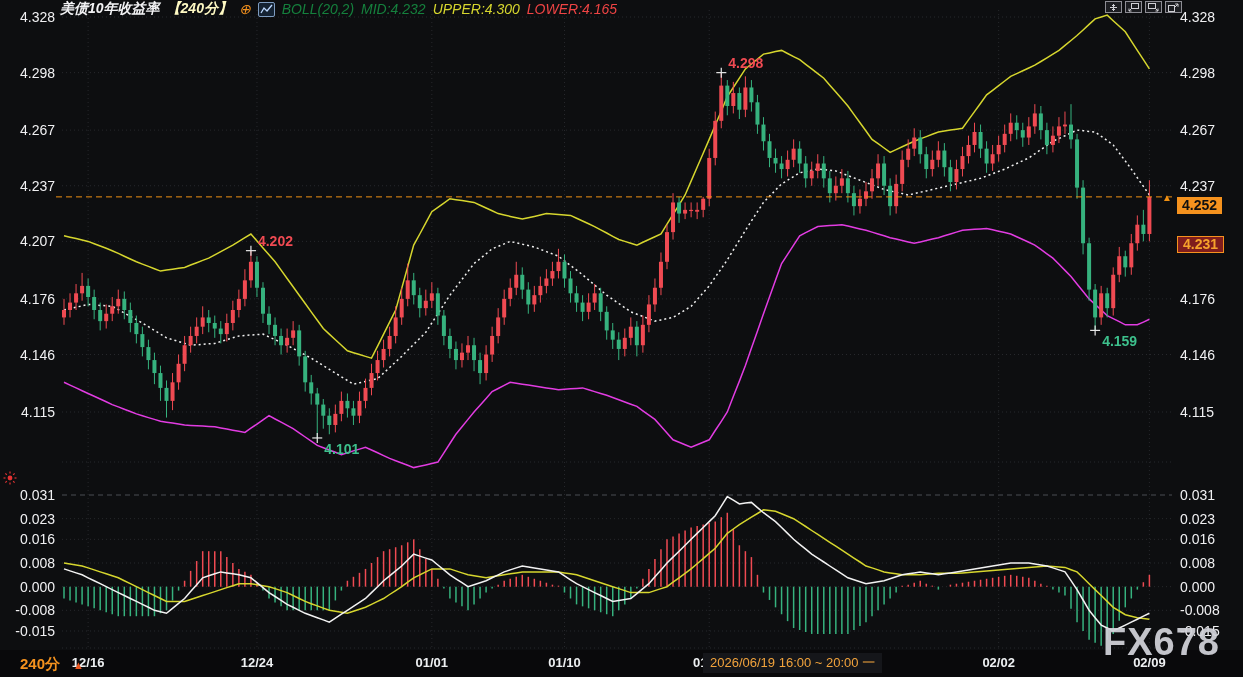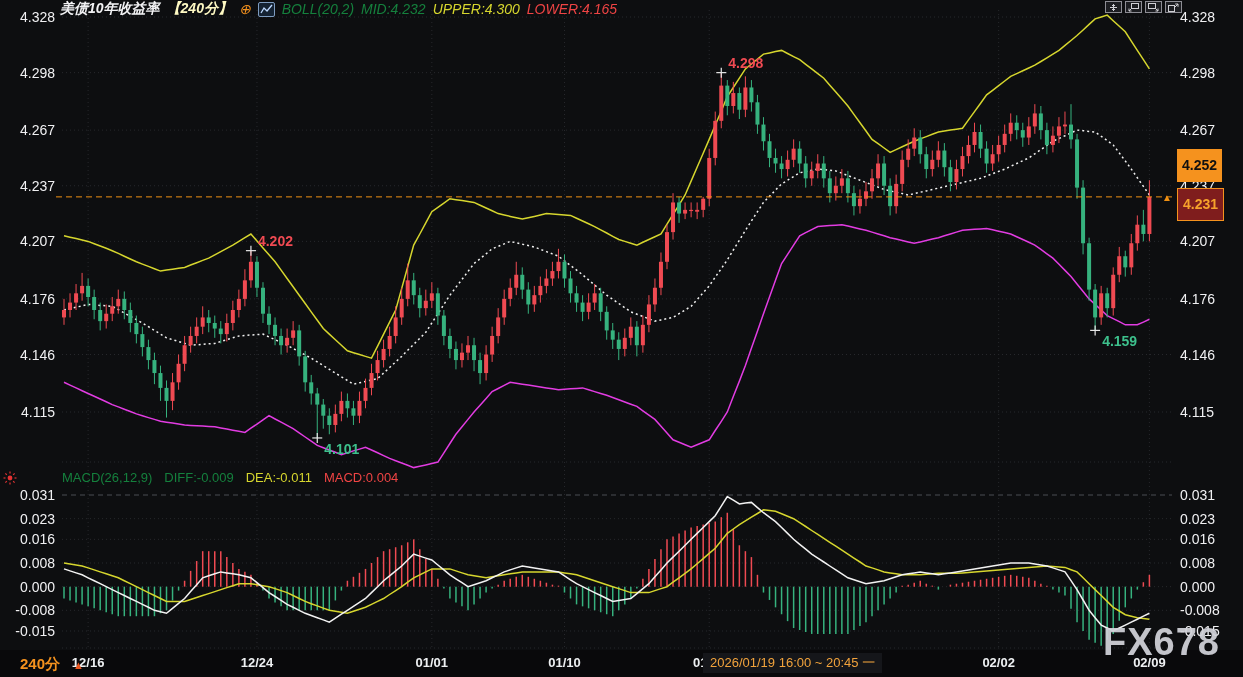--- a/index.html
+++ b/index.html
@@ -16,21 +16,21 @@
   .t-magenta{color:#ef4444;}
   .t-white{color:#15803d;text-align:center;}
   #plus-ic{color:#f5921e;font-size:14px;line-height:14px;}
   #mini-chart{width:15px;height:13px;border:1px solid #7e9cc0;background:#142232;border-radius:2px;
               display:flex;align-items:center;justify-content:center;}
   #toolbar{left:1105px;top:1px;display:flex;gap:3px;}
   .tb-btn{width:17px;height:12px;border:1px solid #8d8d94;background:#1c1d21;display:flex;
           align-items:center;justify-content:center;padding:0;cursor:pointer;}
   #macd-header{left:62px;top:470px;display:flex;gap:12px;font-size:13px;color:#ededf0;white-space:nowrap;}
   #alert-ic{left:3px;top:471px;width:14px;height:14px;}
-  .price-tag{left:1177px;font-size:14px;font-weight:bold;line-height:17px;padding:8px 5px;}
+  .price-tag{left:1177px;font-size:14px;font-weight:bold;line-height:17px;padding:0 5px;margin-top:48px;}
   #tag-hover{top:149px;background:#f5921e;color:#101010;}
   #tag-last{top:188px;background:#7f1d1d;color:#f7a32b;border:1px solid #f5921e;line-height:15px;}
   #time-tooltip{left:703px;top:653px;background:#15161a;color:#f2a33c;font-size:13px;
                 padding:1px 7px;white-space:nowrap;z-index:3;}
   #period-sel{left:20px;top:655px;font-size:15px;font-weight:bold;color:#f5921e;display:flex;
               align-items:center;gap:13px;cursor:pointer;justify-content:center;}
   #period-arrow{color:#e8541e;font-size:11px;}
   #watermark{left:1103px;top:621px;font-size:38px;font-weight:bold;letter-spacing:1px;
              color:#d2d3da;opacity:0.93;}
 </style>
@@ -733,31 +733,25 @@
       <line x1="0.5" y1="7" x2="2.5" y2="7"></line>
         <line x1="11.5" y1="7" x2="13.5" y2="7"></line>
       <line x1="2.4" y1="2.4" x2="3.8" y2="3.8"></line>
         <line x1="10.2" y1="10.2" x2="11.6" y2="11.6"></line>
       <line x1="11.6" y1="2.4" x2="10.2" y2="3.8"></line>
         <line x1="3.8" y1="10.2" x2="2.4" y2="11.6"></line>
     </g>
     <circle cx="7" cy="7" r="2.4" fill="#e23333"></circle>
   </svg>
 
-  <div class="overlay" id="macd-header">
-    <span class="t-white">MACD(26,12,9)</span>
-    <span class="t-white">DIFF:-0.009</span>
-    <span class="t-yellow">DEA:-0.011</span>
-    <span class="t-magenta">MACD:0.004</span>
-  </div>
 
   <div class="overlay price-tag" id="tag-hover">4.252</div>
   <div class="overlay price-tag" id="tag-last">4.231</div>
 
-  <div class="overlay" id="time-tooltip">2026/01/19 16:00 ~ 20:45 一</div>
+  <div class="overlay" id="time-tooltip">2026/06/19 16:00 ~ 20:00 一</div>
 
   <div class="overlay" id="period-sel">
     <span>240分</span>
     <span id="period-arrow">▲</span>
   </div>
 
   <div class="overlay" id="watermark">FX678</div>
 </div>
 
 </body></html>

